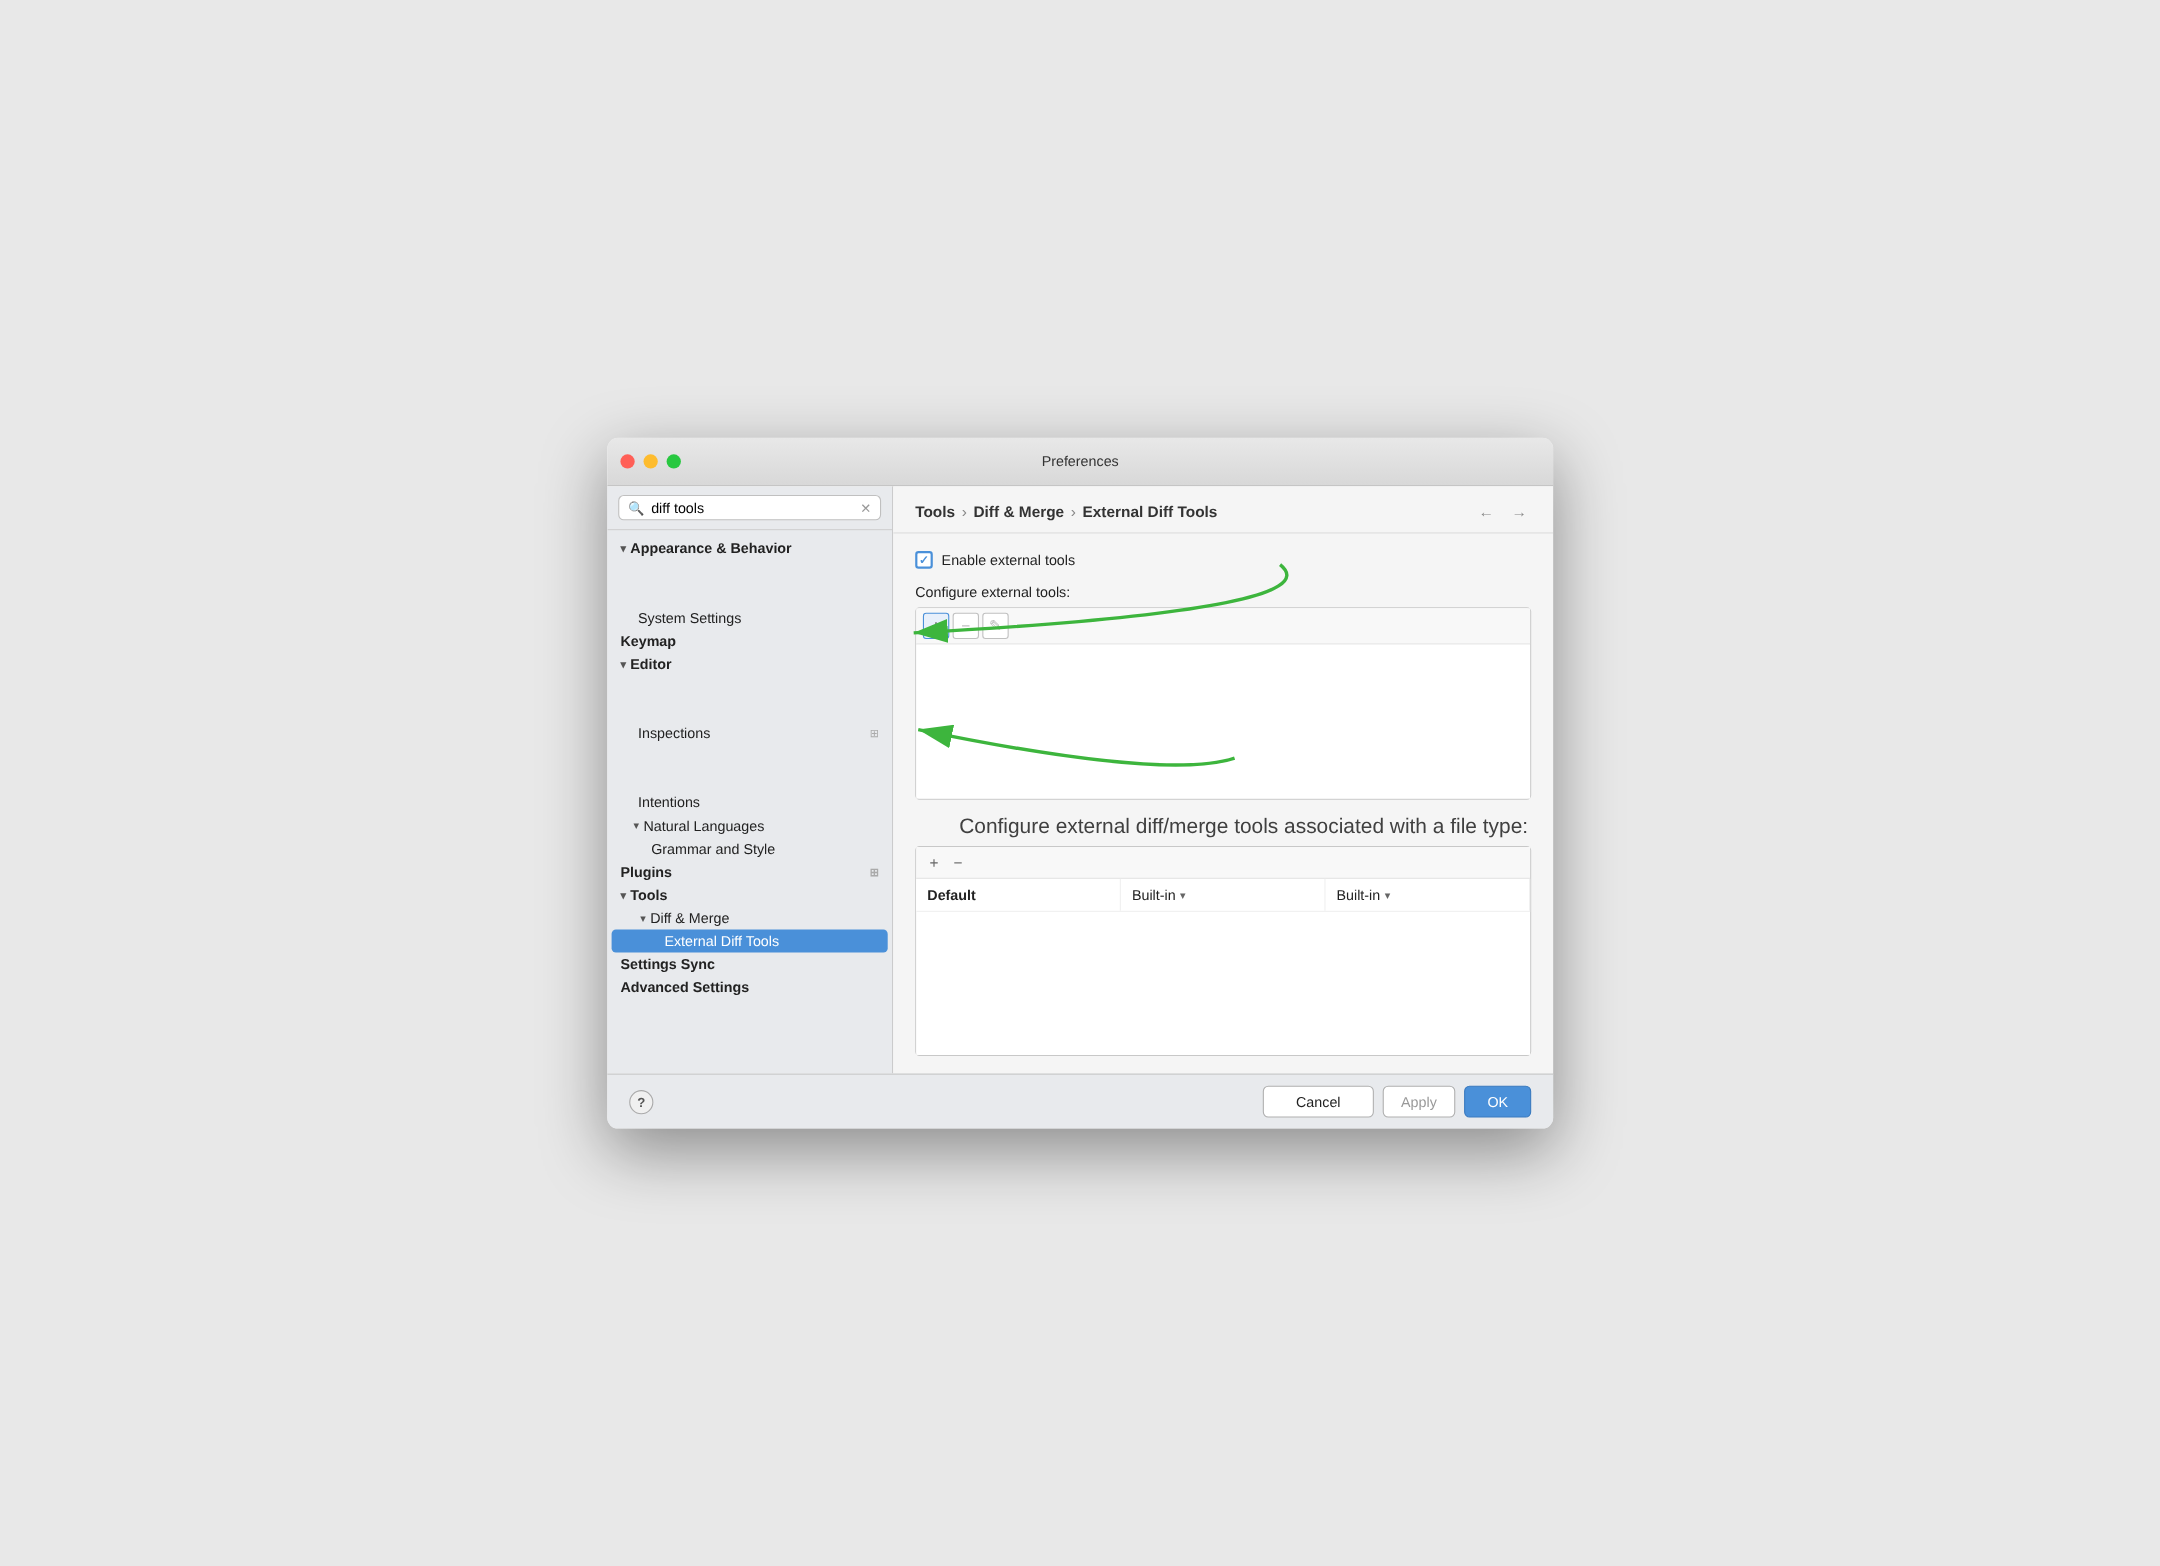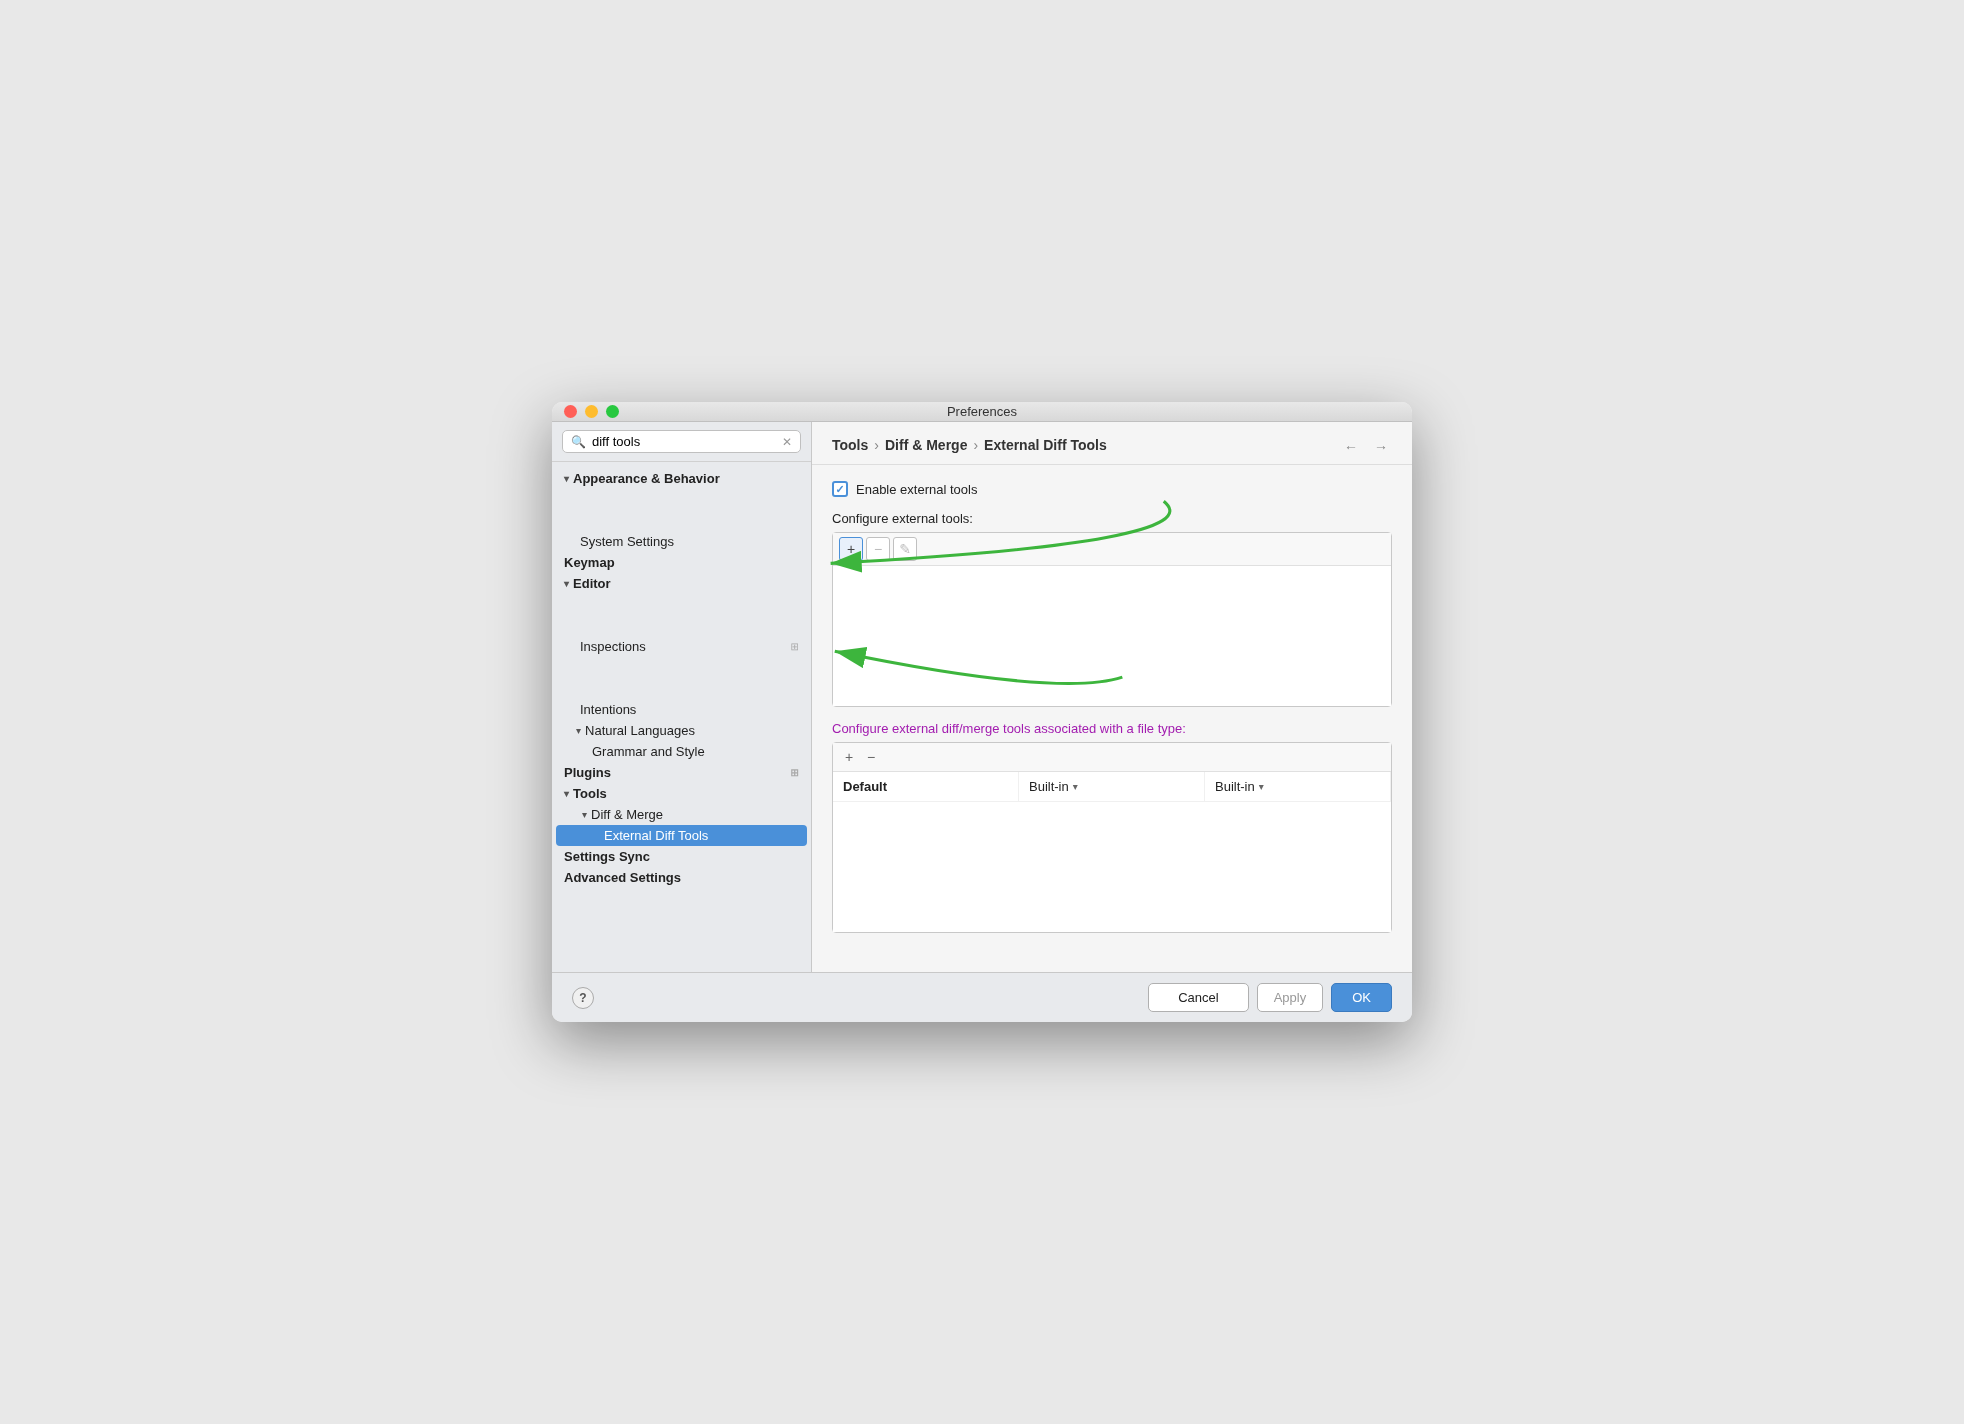--- a/index.html
+++ b/index.html
@@ -17,21 +17,21 @@
       min-height: 620px;
       background: #f0f0f0;
       border-radius: 10px;
       box-shadow: 0 20px 60px rgba(0,0,0,0.4);
       display: flex;
       flex-direction: column;
       overflow: hidden;
     }
     .title-bar {
       background: linear-gradient(to bottom, #e8e8e8, #d8d8d8);
-      height: 20px;
+      height: 44px;
       display: flex;
       align-items: center;
       justify-content: center;
       position: relative;
       border-radius: 10px 10px 0 0;
       border-bottom: 1px solid #c0c0c0;
       flex-shrink: 0;
     }
     .title-bar-buttons {
       position: absolute;
@@ -268,23 +268,24 @@
     }
     .toolbar-btn.active {
       border-color: #4a90d9;
       background: #e8f0fb;
     }
     .list-area {
       height: 140px;
       background: white;
     }
     .configure-label {
-      font-size: 13px;
-      color: #a21caf;
+      font-size: 19px;
+      color: #404040;
       margin-bottom: 6px;
+      margin-left: 40px;
     }
     .file-type-box {
       border: 1px solid #c8c8c8;
       border-radius: 4px;
       background: white;
     }
     .file-toolbar-row {
       display: flex;
       align-items: center;
       gap: 2px;

